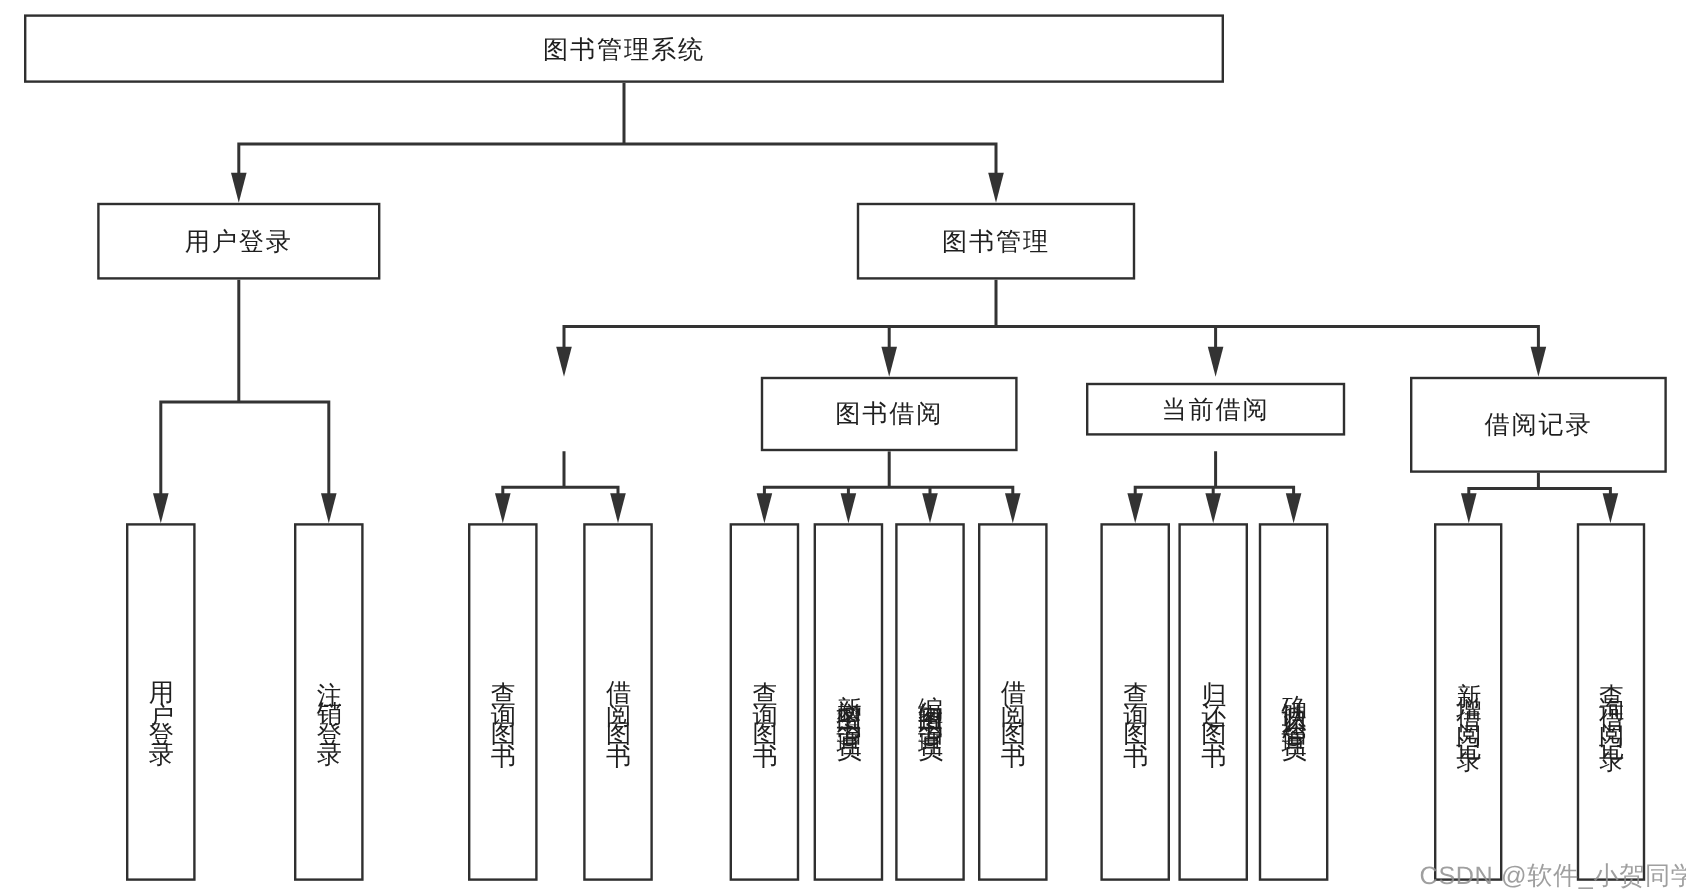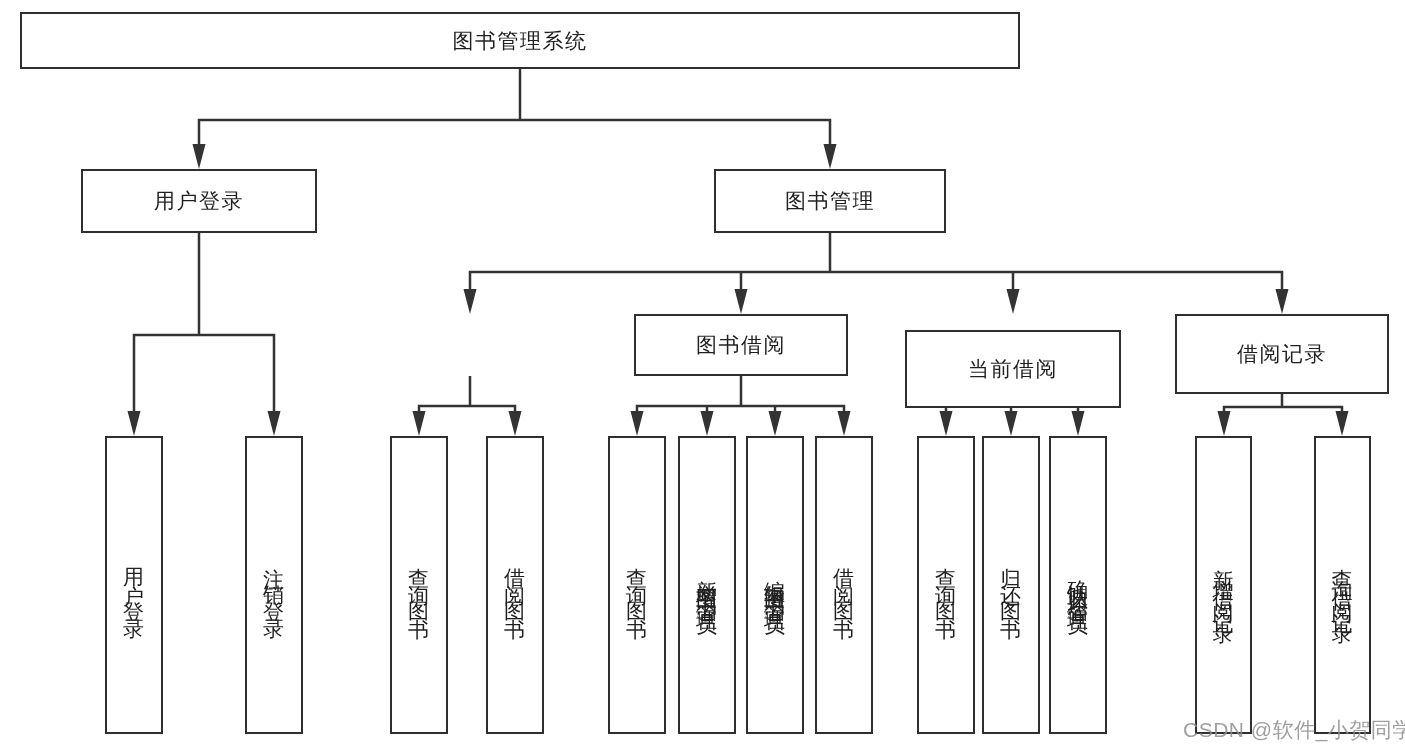--- a/index.html
+++ b/index.html
@@ -80,21 +80,21 @@
   <div class="box" style="left:81px;top:169px;width:236px;height:64px">
     <span class="hlabel">用户登录</span>
   </div>
   <div class="box" style="left:714px;top:169px;width:232px;height:64px">
     <span class="hlabel">图书管理</span>
   </div>
 
   <div class="box" style="left:634px;top:314px;width:214px;height:62px">
     <span class="hlabel">图书借阅</span>
   </div>
-  <div class="box" style="left:905px;top:330px;width:216px;height:78px">
+  <div class="box" style="left:905px;top:319px;width:216px;height:44px">
     <span class="hlabel">当前借阅</span>
   </div>
   <div class="box" style="left:1175px;top:314px;width:214px;height:80px">
     <span class="hlabel">借阅记录</span>
   </div>
 
   <div class="box" style="left:105px;top:436px;width:58px;height:298px">
     <span class="vtext ls-lg">用户登录</span>
   </div>
   <div class="box" style="left:245px;top:436px;width:58px;height:298px">

